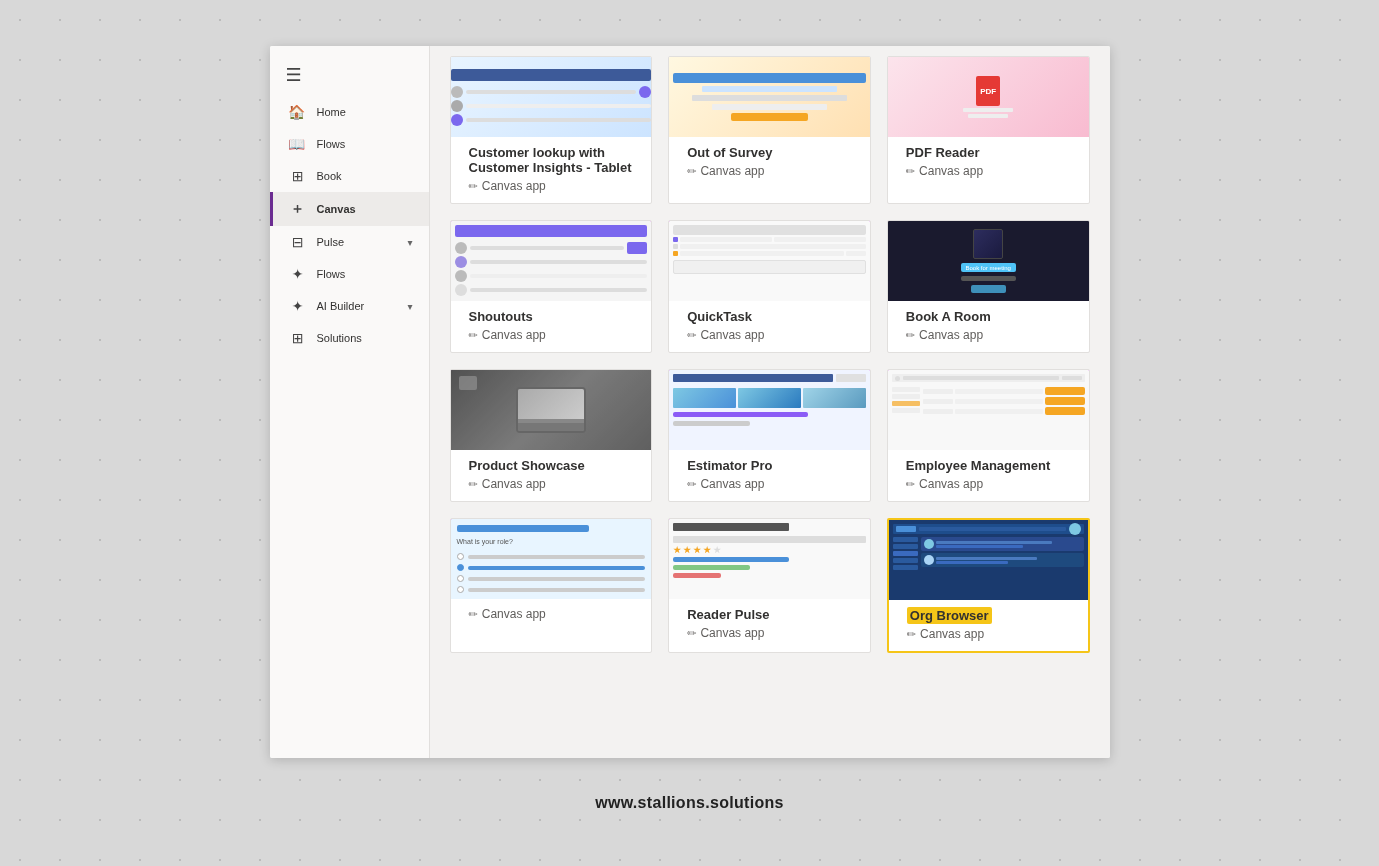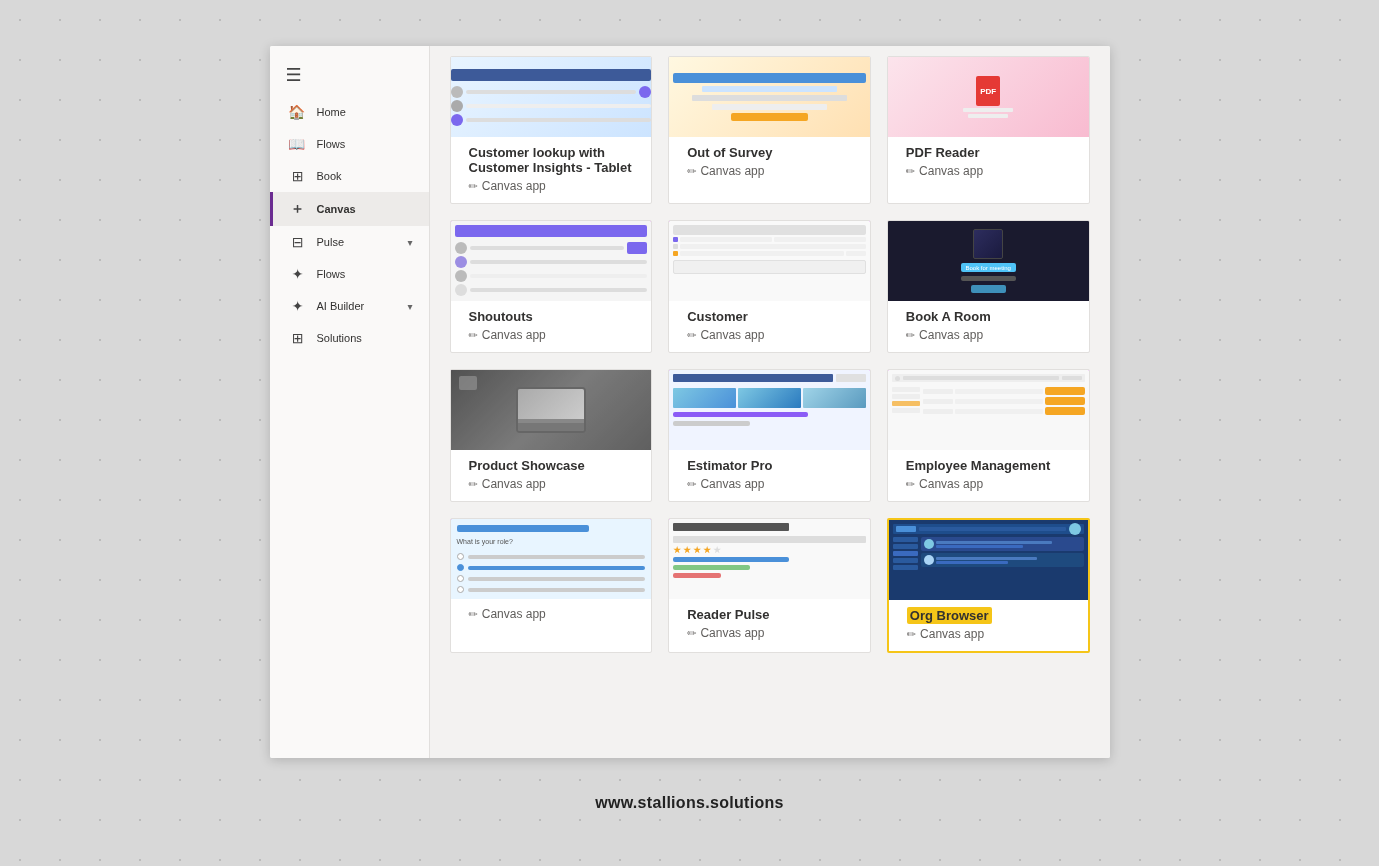--- a/index.html
+++ b/index.html
@@ -434,21 +434,21 @@
                 </div>
               <div class="qt-row">
                   <div class="qt-dot" style="background:#f5a623;"></div>
                   <div class="qt-box"></div>
                   <div class="qt-box" style="width:20px;flex:none;"></div>
                 </div>
               <div style="width:100%;height:14px;background:#f0f0f0;border-radius:2px;margin-top:2px;border:1px solid #e0e0e0;"></div>
             </div>
           </div>
           <div class="card-body">
-            <div class="card-title">Customer</div>
+            <div class="card-title">QuickTask</div>
             <div class="card-subtitle">
               <span class="pencil-icon">✏</span>
               <span>Canvas app</span>
             </div>
           </div>
         </div>
 
         <div class="card">
           <div class="card-image">
             <div class="thumb-bookroom">

